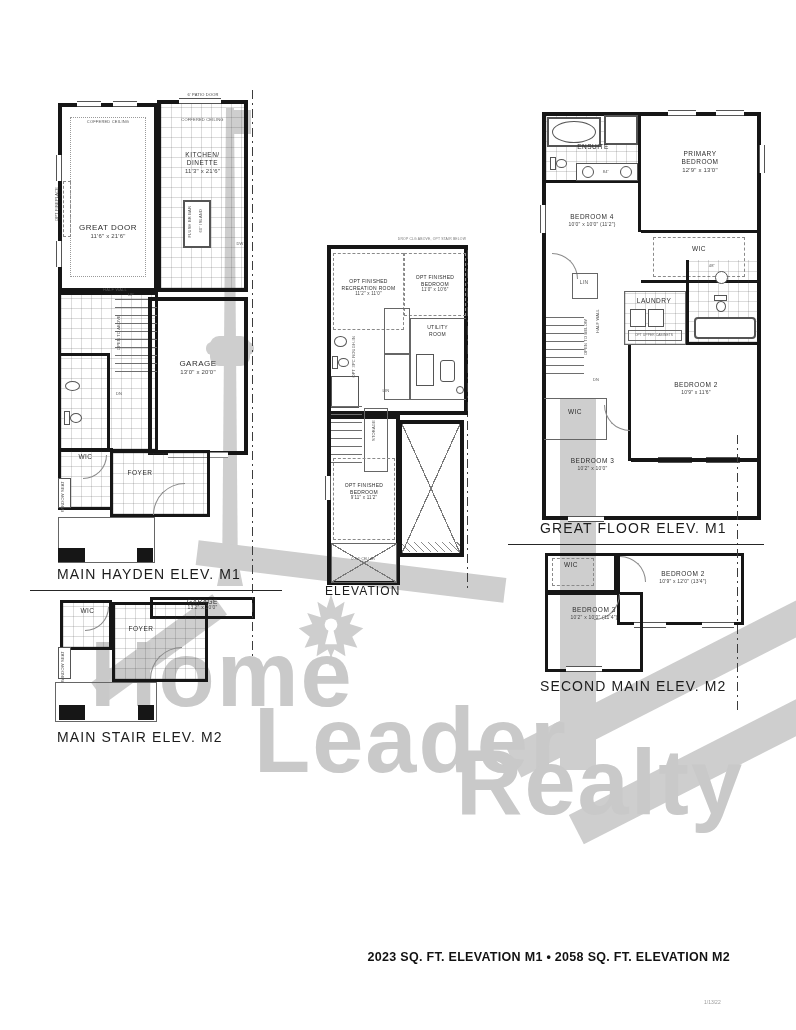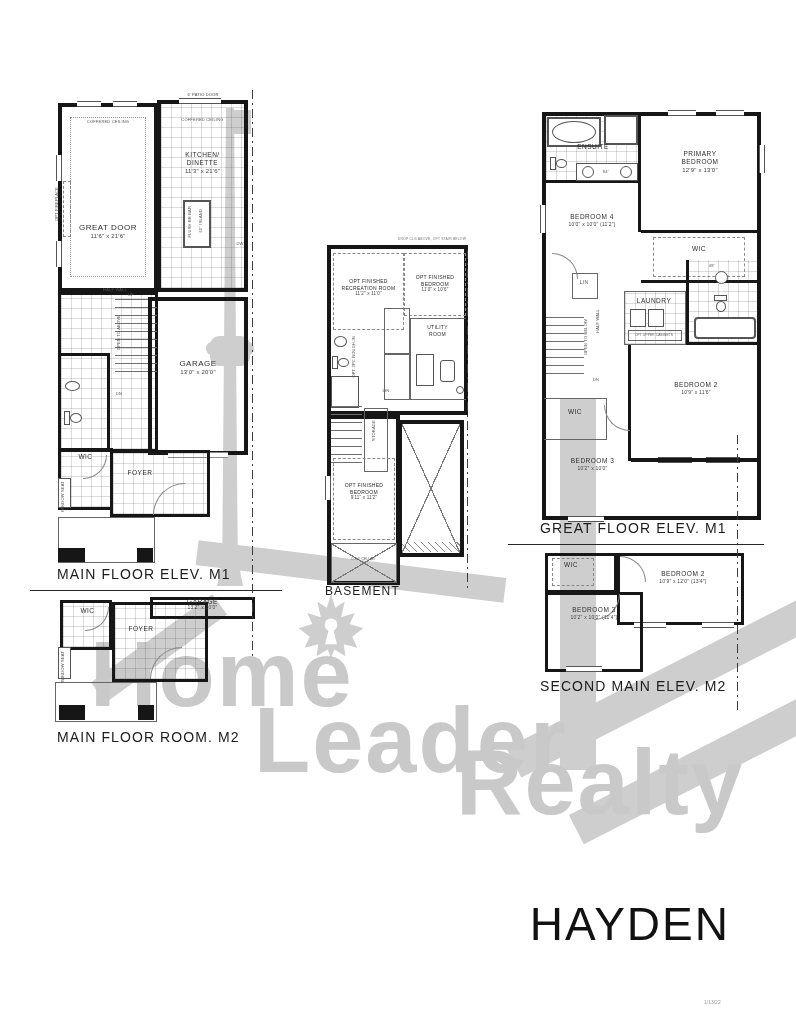--- a/index.html
+++ b/index.html
@@ -142,41 +142,41 @@
     <div class="arc" style="left:98px;top:390px;width:32px;height:32px;border-radius:100% 0 0 0;border-right:none;border-bottom:none;"></div>
     <div class="arc" style="left:28px;top:362px;width:24px;height:24px;border-radius:0 0 100% 0;border-left:none;border-top:none;"></div>
 
     <div class="fix" style="left:3px;top:385px;width:13px;height:30px;border-width:1px;"></div>
     <div class="lbl xxs vt" style="left:6px;top:388px;color:#555;">WINDOW SEAT</div>
 
     <div class="abs thin1" style="left:3px;top:424px;width:95px;height:44px;"></div>
     <div class="wall" style="left:3px;top:455px;width:27px;height:14px;"></div>
     <div class="wall" style="left:82px;top:455px;width:16px;height:14px;"></div>
   </div>
-  <div class="cap" style="left:57px;top:566px;">MAIN FLOOR ELEV. M1</div>
+  <div class="cap" style="left:57px;top:566px;">MAIN HAYDEN ELEV. M1</div>
 
   <div class="plan" style="left:55px;top:595px;width:215px;height:140px;">
     <div class="room" style="left:95px;top:2px;width:105px;height:22px;border-width:3px;"></div>
     <div class="lbl sm" style="left:95px;top:3px;width:105px;line-height:1.1;">
       <span>GARAGE</span>
       <span class="dim" style="font-size:5px;">13'2" x 20'0"</span>
     </div>
     <div class="room grid" style="left:5px;top:5px;width:52px;height:50px;border-width:3px;"></div>
     <div class="lbl sm" style="left:10px;top:12px;width:45px;">WIC</div>
     <div class="room grid" style="left:57px;top:7px;width:96px;height:80px;border-width:3px;"></div>
     <div class="lbl sm" style="left:56px;top:30px;width:60px;">FOYER</div>
     <div class="arc" style="left:95px;top:52px;width:32px;height:32px;border-radius:100% 0 0 0;border-right:none;border-bottom:none;"></div>
     <div class="arc" style="left:30px;top:12px;width:24px;height:24px;border-radius:0 0 100% 0;border-left:none;border-top:none;"></div>
     <div class="fix" style="left:3px;top:52px;width:13px;height:32px;border-width:1px;"></div>
     <div class="lbl xxs vt" style="left:6px;top:56px;color:#555;">WINDOW SEAT</div>
     <div class="abs thin1" style="left:0px;top:87px;width:100px;height:38px;"></div>
     <div class="wall" style="left:4px;top:110px;width:26px;height:15px;"></div>
     <div class="wall" style="left:83px;top:110px;width:16px;height:15px;"></div>
   </div>
-  <div class="cap" style="left:57px;top:729px;">MAIN FLOOR ROOM. M2</div>
+  <div class="cap" style="left:57px;top:729px;">MAIN STAIR ELEV. M2</div>
 
   <div class="plan" style="left:322px;top:236px;width:160px;height:370px;">
     <div class="lbl xxs" style="left:70px;top:0px;width:78px;color:#777;transform:scale(.85);">DROP CLG ABOVE, OPT STAIR BELOW</div>
 
     <div class="room b4" style="left:5px;top:9px;width:141px;height:170px;"></div>
     <div class="room b4" style="left:5px;top:179px;width:73px;height:170px;"></div>
     <div class="room b4 xbox" style="left:76px;top:184px;width:66px;height:137px;"></div>
     <div class="hatch abs" style="left:80px;top:306px;width:58px;height:10px;"></div>
 
     <div class="dashroom" style="left:11px;top:17px;width:71px;height:77px;"></div>
@@ -219,21 +219,21 @@
     <div class="lbl xs" style="left:11px;top:246px;width:62px;">
       <span>OPT FINISHED</span><br>
       <span>BEDROOM</span>
       <span class="dim" style="font-size:4.5px;">9'11" x 11'2"</span>
     </div>
     <div class="winV" style="left:3px;top:240px;width:6px;height:24px;"></div>
 
     <div class="abs xbox thin1" style="left:9px;top:307px;width:64px;height:38px;"></div>
     <div class="lbl xxs" style="left:9px;top:320px;width:64px;color:#555;transform:scale(.8);">COLD CELLAR</div>
   </div>
-  <div class="cap" style="left:325px;top:584px;font-size:12px;">BASEMENT</div>
+  <div class="cap" style="left:325px;top:584px;font-size:12px;">ELEVATION</div>
 
   <div class="plan" style="left:538px;top:105px;width:228px;height:420px;">
     <div class="room b4" style="left:4px;top:7px;width:219px;height:408px;"></div>
 
     <div class="abs grid" style="left:8px;top:11px;width:94px;height:66px;"></div>
     <div class="wall" style="left:100px;top:7px;width:3px;height:120px;"></div>
     <div class="wall" style="left:8px;top:75px;width:94px;height:3px;"></div>
     <div class="fix" style="left:9px;top:12px;width:54px;height:30px;border-width:2px;"></div>
     <div class="fix oval" style="left:14px;top:16px;width:44px;height:22px;border-width:1px;"></div>
     <div class="fix xbox" style="left:66px;top:10px;width:34px;height:30px;border-width:2px;"></div>
@@ -326,16 +326,16 @@
     <div class="lbl sm" style="left:7px;top:58px;width:98px;">
       <span>BEDROOM 3</span>
       <span class="dim" style="font-size:5px;">10'2" x 10'0" (11'4")</span>
     </div>
     <div class="win" style="left:28px;top:118px;width:36px;height:6px;"></div>
     <div class="arc" style="left:56px;top:46px;width:26px;height:26px;border-radius:0 0 100% 0;border-left:none;border-top:none;"></div>
     <div class="arc" style="left:82px;top:8px;width:26px;height:26px;border-radius:0 100% 0 0;border-left:none;border-bottom:none;"></div>
   </div>
   <div class="cap" style="left:540px;top:678px;">SECOND MAIN ELEV. M2</div>
 
-  <div class="title" style="left:400px;top:897px;width:330px;">HAYDEN</div>
+  <div class="subtitle" style="left:330px;top:950px;width:400px;">2023 SQ. FT. ELEVATION M1 • 2058 SQ. FT. ELEVATION M2</div>
   <div class="stamp" style="left:704px;top:999px;">1/13/22</div>
 
 </div>
 
 </body></html>

